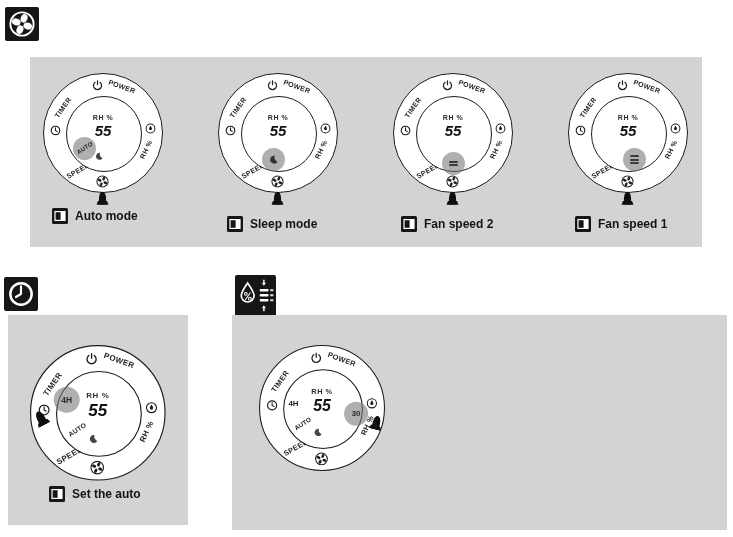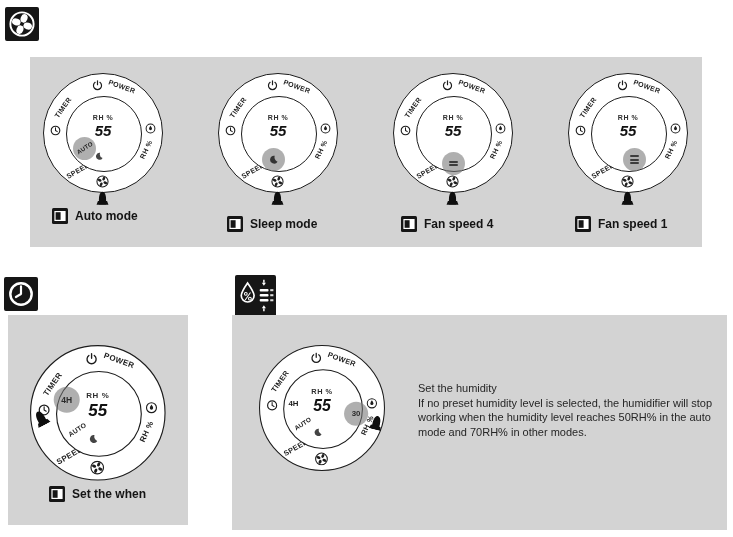--- a/index.html
+++ b/index.html
@@ -265,21 +265,21 @@
   <div class="cap" style="left:227px;top:216px">
     <svg class="ci">
         <use href="#i-cap"></use>
       </svg>
     <span>Sleep mode</span>
   </div>
   <div class="cap" style="left:401px;top:216px">
     <svg class="ci">
         <use href="#i-cap"></use>
       </svg>
-    <span>Fan speed 4</span>
+    <span>Fan speed 2</span>
   </div>
   <div class="cap" style="left:575px;top:216px">
     <svg class="ci">
         <use href="#i-cap"></use>
       </svg>
     <span>Fan speed 1</span>
   </div>
 
   <div class="dial" style="left:30px;top:345px;transform:scale(1.13)">
     <div class="ring"></div>
@@ -313,21 +313,21 @@
       </svg>
     <svg class="hand" style="left:0px;top:53px;transform:rotate(-28deg)">
         <use href="#i-hand"></use>
       </svg>
   </div>
 
   <div class="cap" style="left:49px;top:486px">
     <svg class="ci">
         <use href="#i-cap"></use>
       </svg>
-    <span>Set the when</span>
+    <span>Set the auto</span>
   </div>
 
   <div class="dial" style="left:259px;top:345px;transform:scale(1.05)">
     <div class="ring"></div>
     <svg class="rl g" style="left:49px;top:7px">
         <use href="#i-pwr"></use>
       </svg>
     <div class="rl t" style="left:64px;top:10px;transform:rotate(20deg)">POWER</div>
     <div class="rl t" style="left:5px;top:31px;transform:rotate(-55deg)">TIMER</div>
     <svg class="rl g" style="left:7px;top:52px">
@@ -352,18 +352,14 @@
     </div>
     <div class="auto" style="left:33px;top:72px">AUTO</div>
     <svg class="moon" style="left:52px;top:79px">
         <use href="#i-moon"></use>
       </svg>
     <svg class="hand" style="left:104px;top:62px;transform:rotate(14deg)">
         <use href="#i-hand"></use>
       </svg>
   </div>
 
-  <div class="instr">
-    <div>Set the humidity</div>
-    <div>If no preset humidity level is selected, the humidifier will stop working when the humidity level reaches 50RH% in the auto mode and 70RH% in other modes.</div>
-  </div>
 
 </div>
 
 </body></html>

